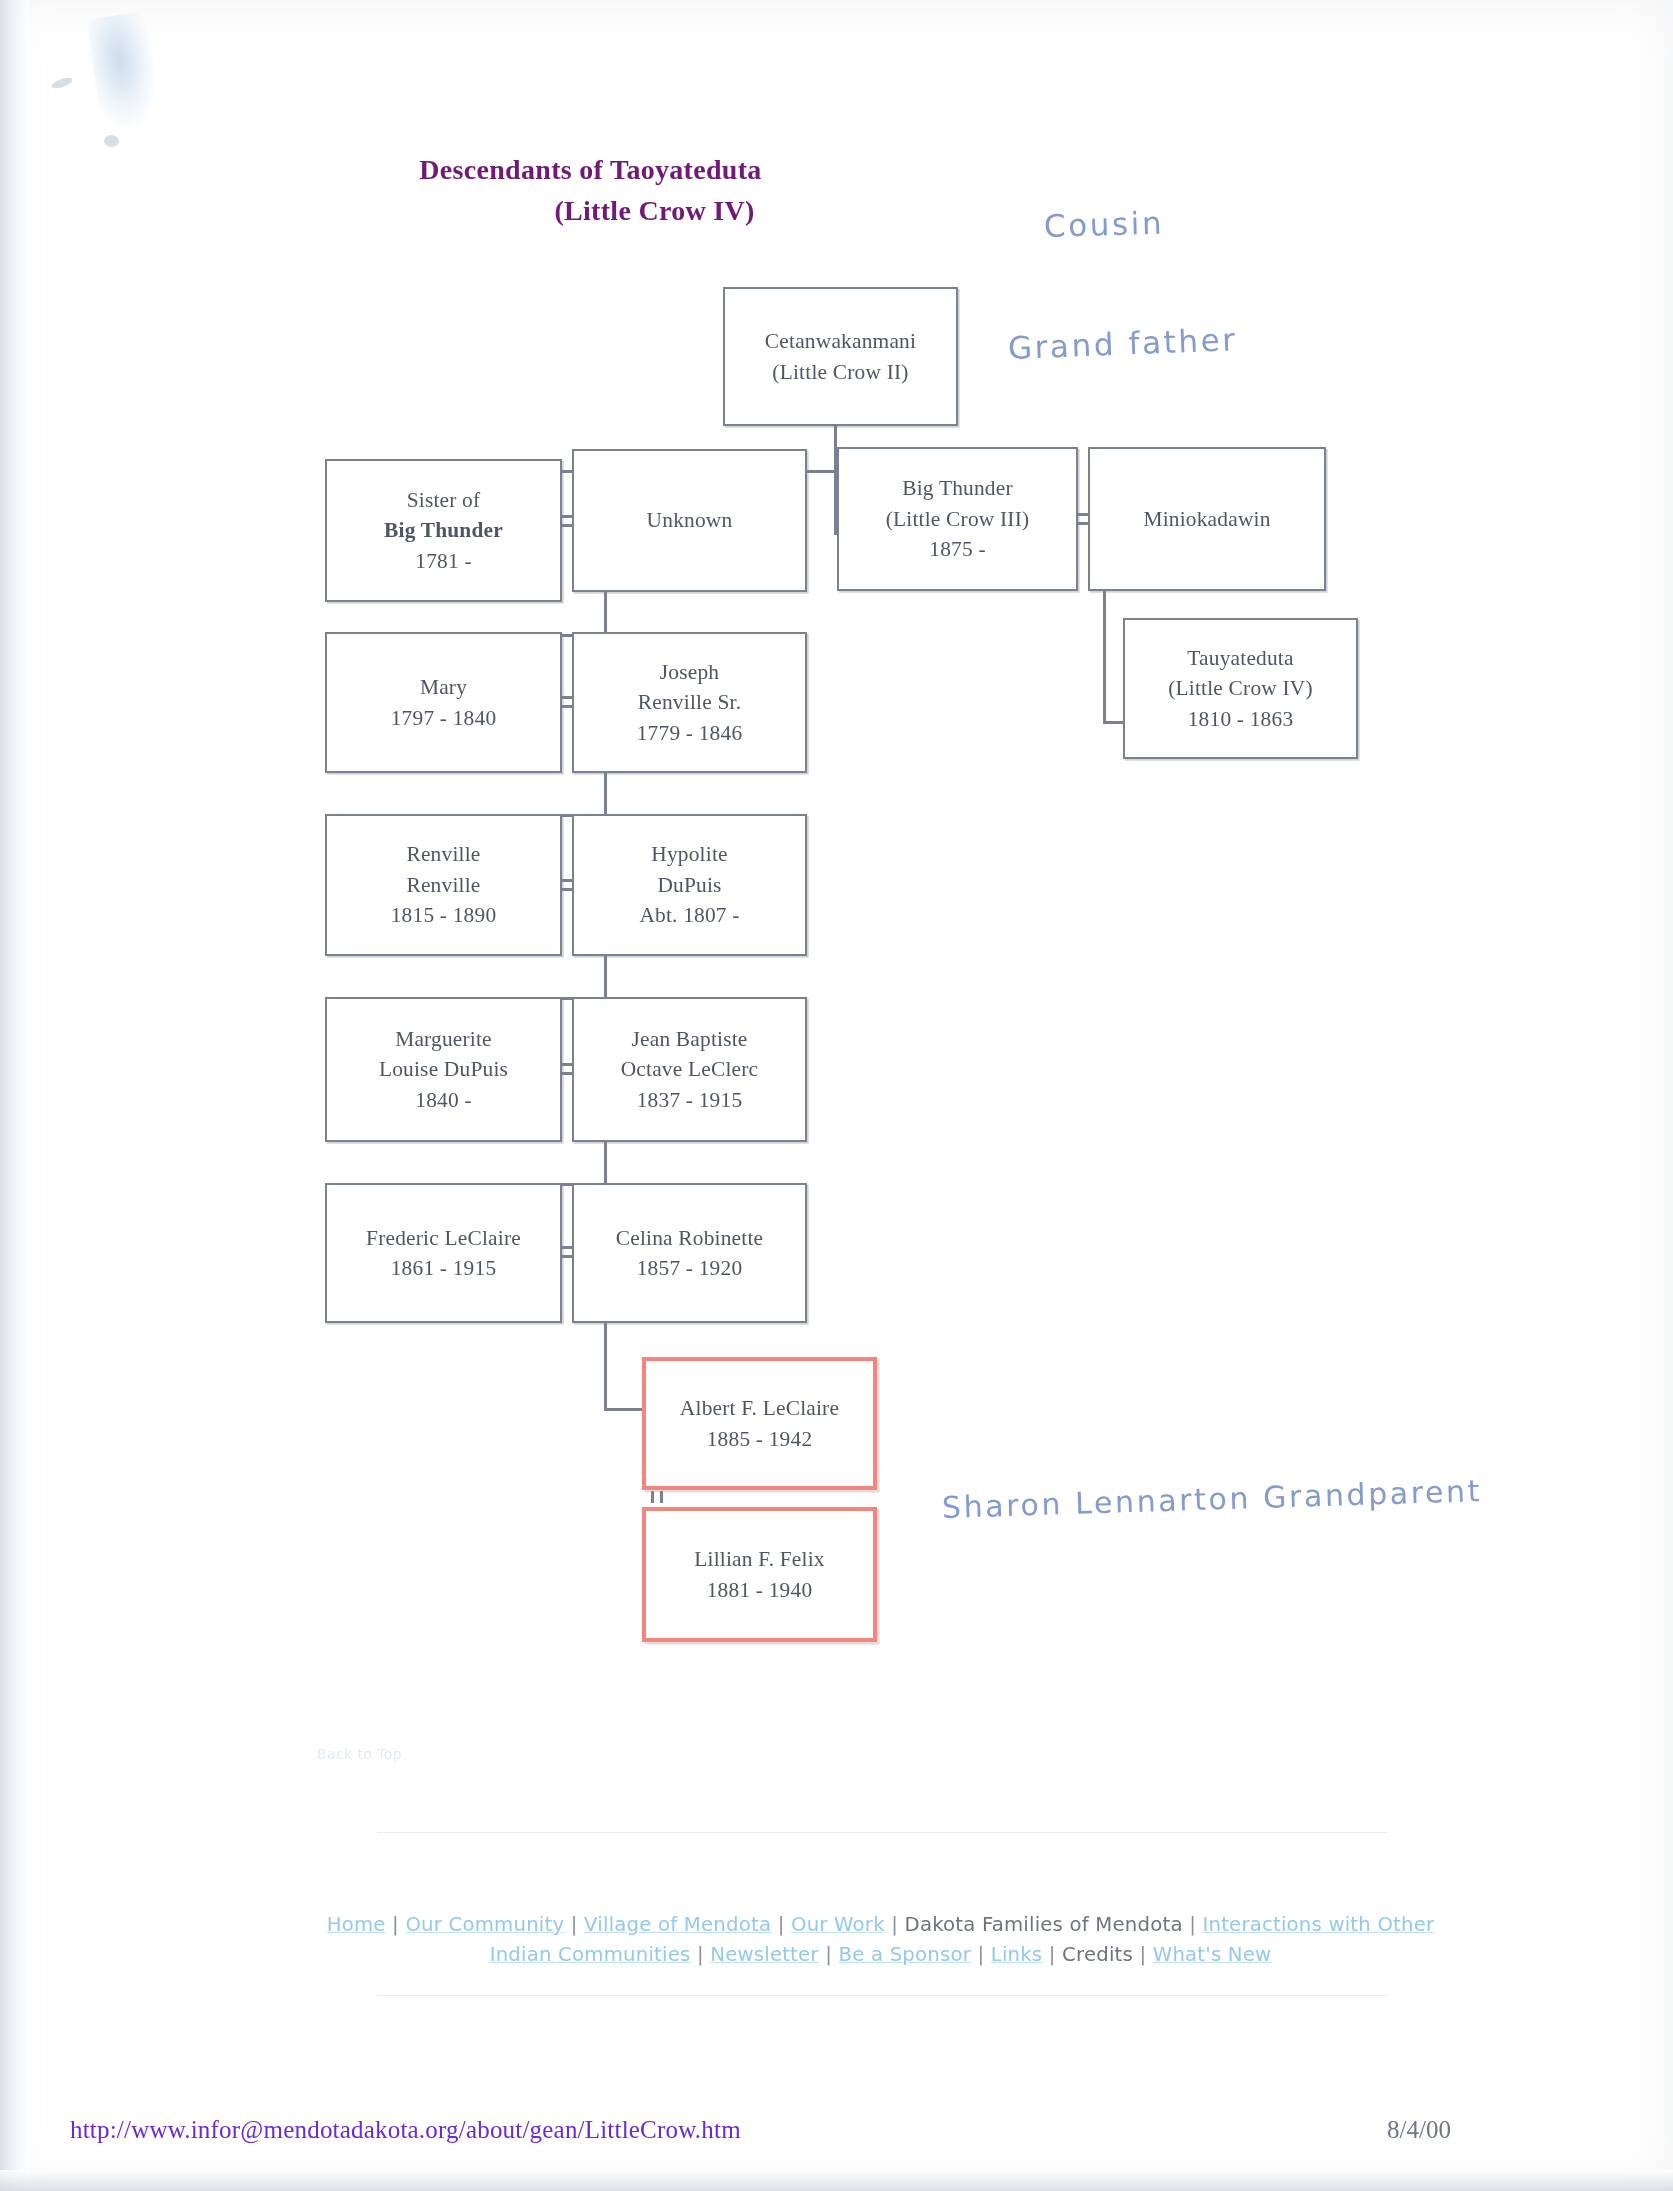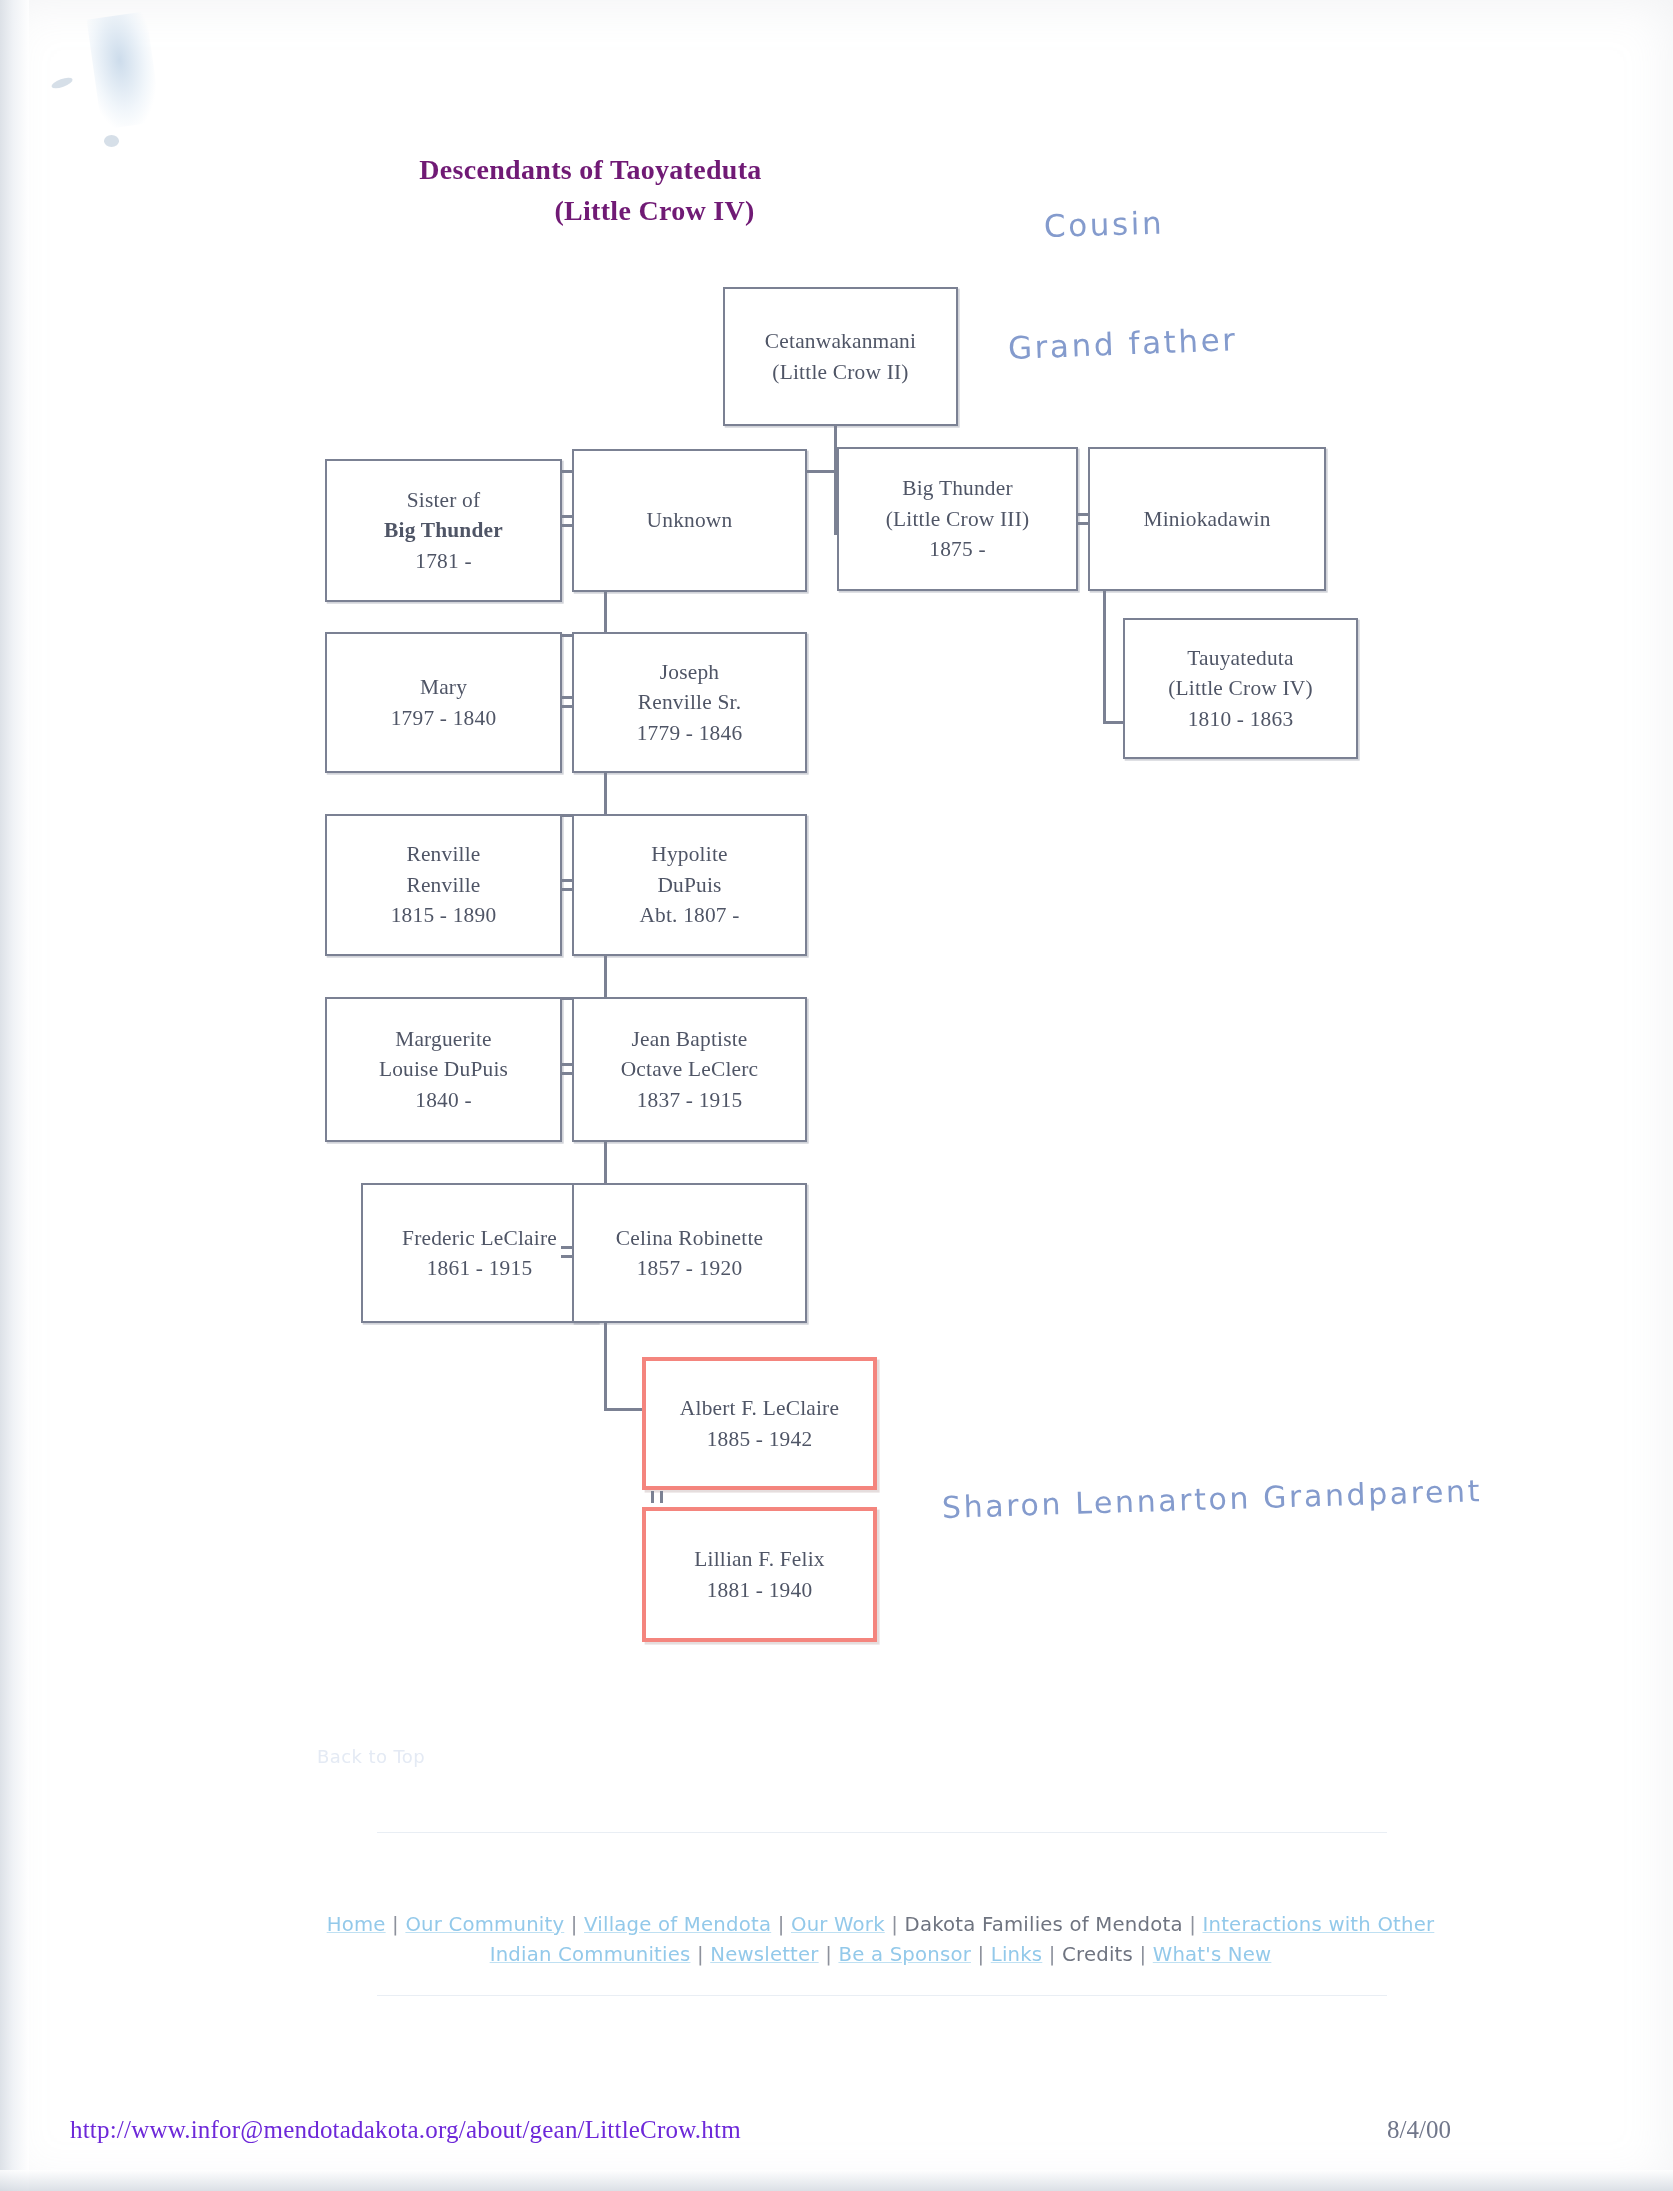--- a/index.html
+++ b/index.html
@@ -134,21 +134,21 @@
     box-sizing: border-box;
     background: transparent;
   }
 
   
   .back-to-top {
     position: absolute;
     left: 317px; top: 1746px;
     color: #e4eaf4;
     font-family: "DejaVu Sans", sans-serif;
-    font-size: 18px;
+    font-size: 14px;
     letter-spacing: 0.4px;
   }
 
   
   .footer-rule {
     position: absolute;
     left: 377px;
     width: 1010px;
     height: 0.9px;
     background: #e9eef4;
@@ -304,21 +304,21 @@
     <span class="ln">Louise DuPuis</span>
     <span class="ln">1840 -</span>
   </div>
   <div class="spouse" style="left:561px;top:1063px;"></div>
   <div class="node" style="left:572px;top:997px;width:235px;height:145px;">
     <span class="ln">Jean Baptiste</span>
     <span class="ln">Octave LeClerc</span>
     <span class="ln">1837 - 1915</span>
   </div>
 
-  <div class="node" style="left:325px;top:1183px;width:237px;height:140px;margin-left:36px;">
+  <div class="node" style="left:325px;top:1183px;width:237px;height:140px;">
     <span class="ln">Frederic LeClaire</span>
     <span class="ln">1861 - 1915</span>
   </div>
   <div class="spouse" style="left:561px;top:1246px;"></div>
   <div class="node" style="left:572px;top:1183px;width:235px;height:140px;">
     <span class="ln">Celina Robinette</span>
     <span class="ln">1857 - 1920</span>
   </div>
 
   <div class="node hl" style="left:642px;top:1357px;width:235px;height:133px;">

